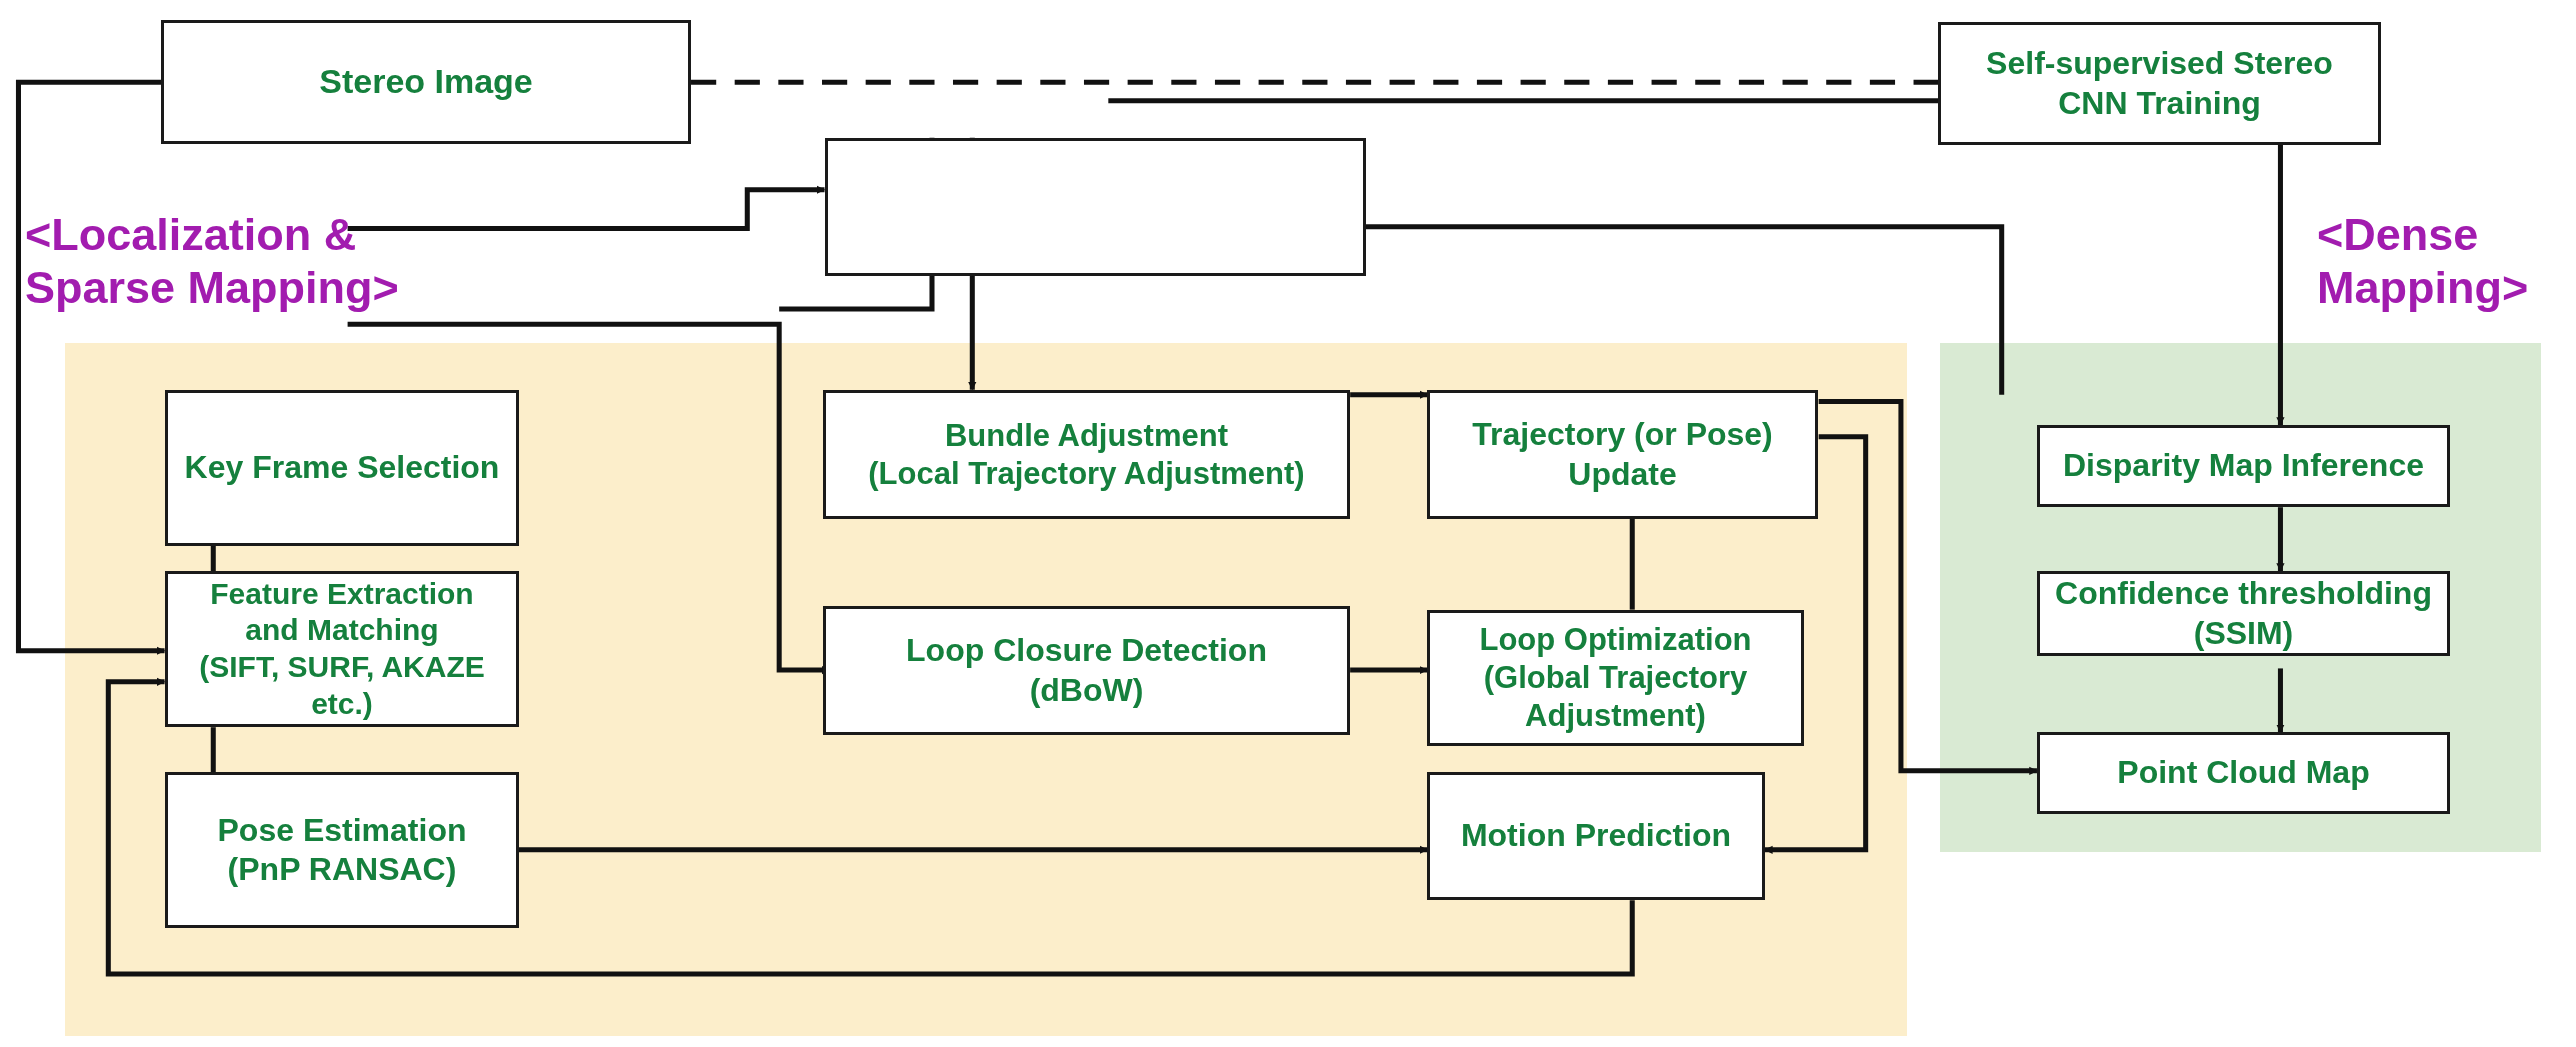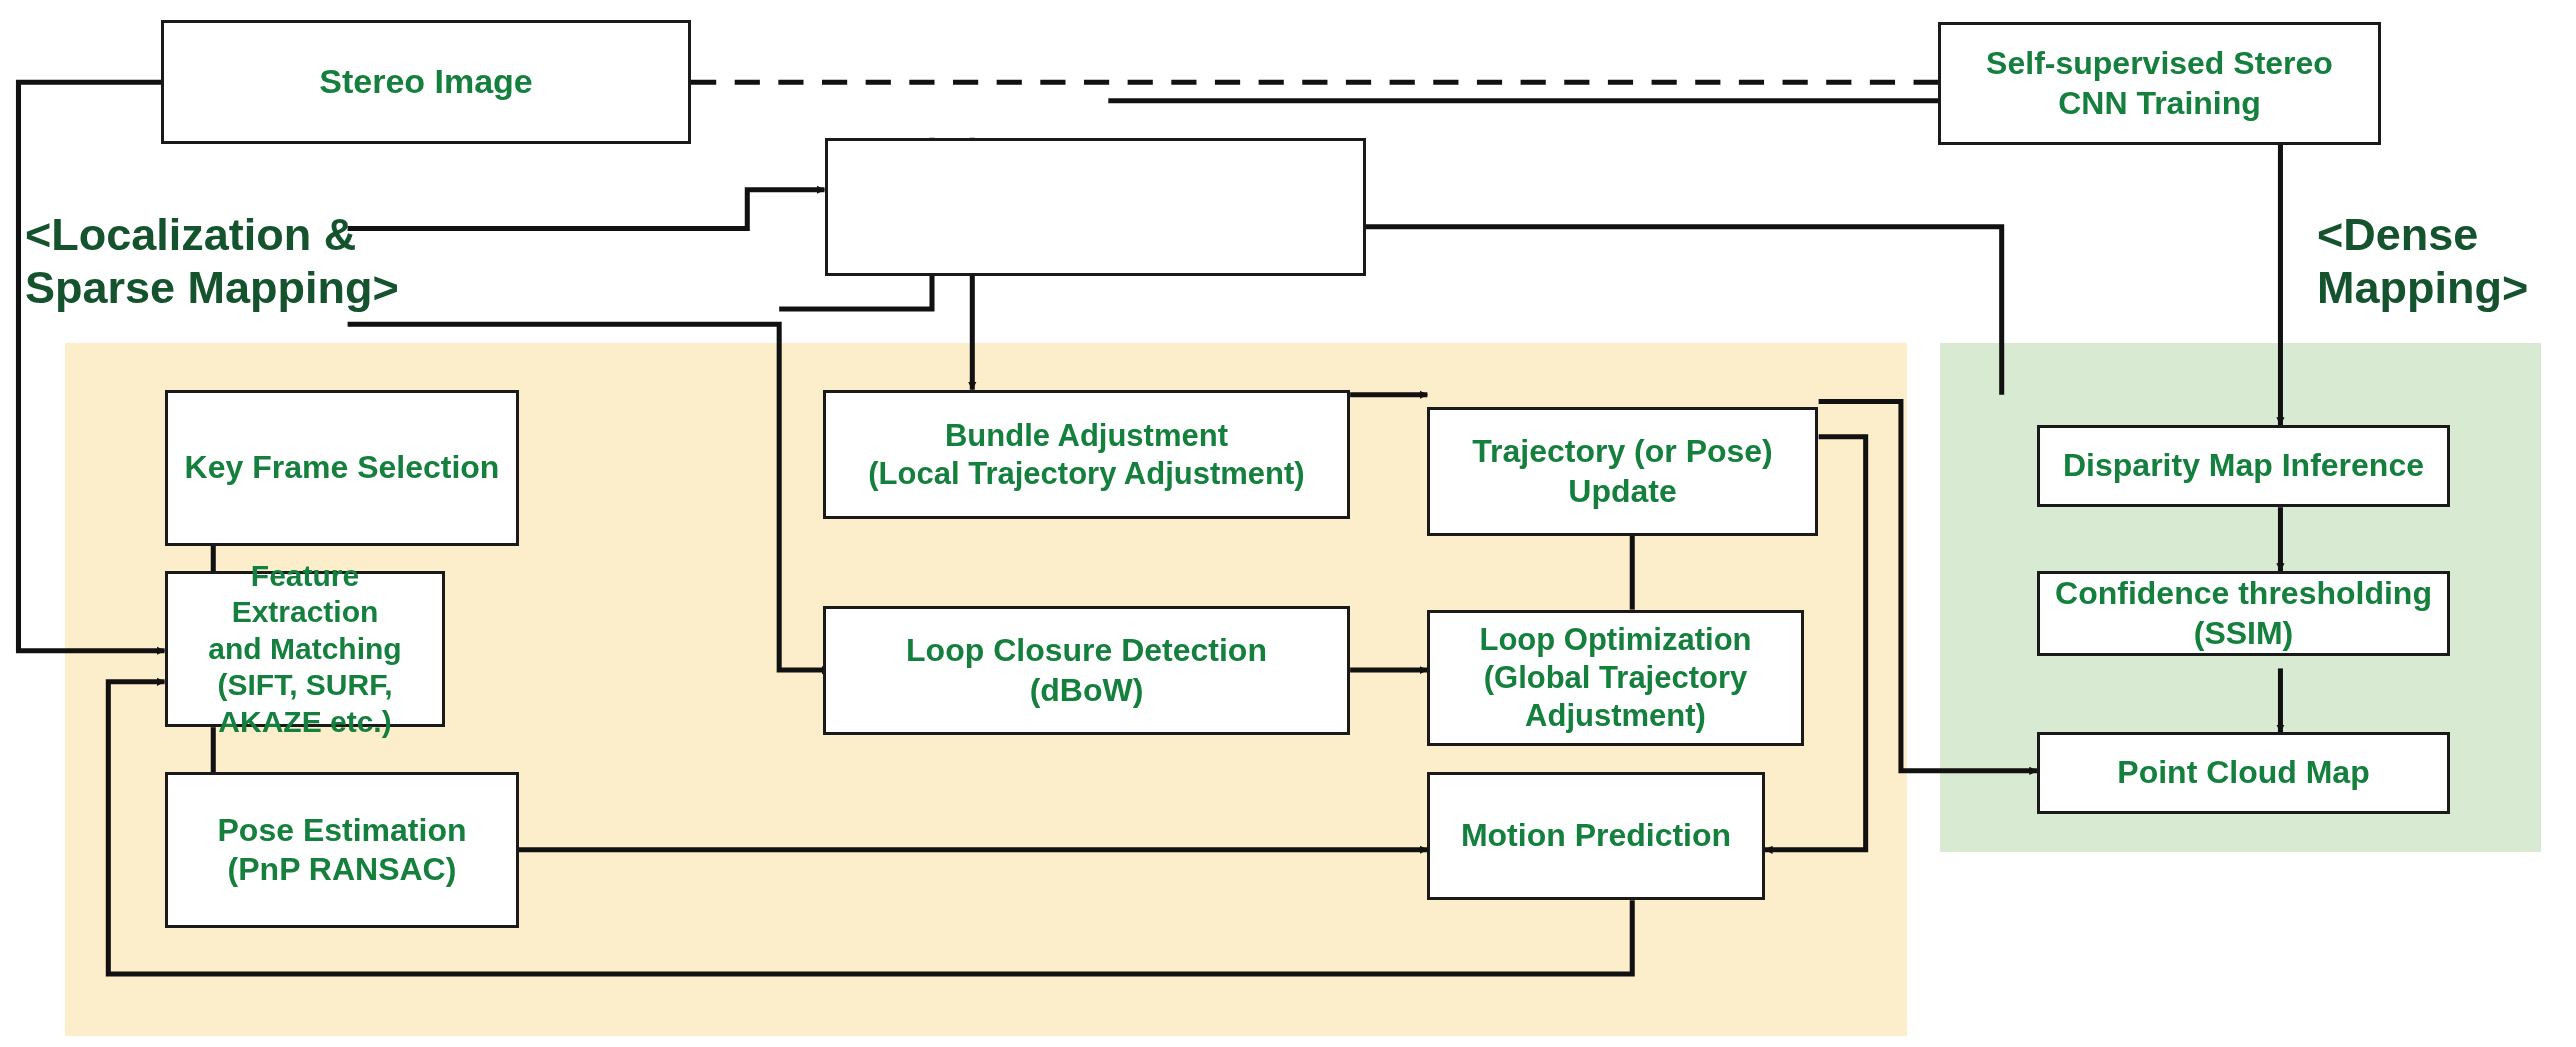--- a/index.html
+++ b/index.html
@@ -8,21 +8,21 @@
 
   .region{position:absolute;}
   .region-localization{background:#fceecb;}
   .region-dense{background:#d9ead3;}
 
   .node{position:absolute;background:#ffffff;border:3.4px solid #1a1a1a;
         display:flex;align-items:center;justify-content:center;text-align:center;
         box-sizing:border-box;z-index:5;}
   .node .label{font-weight:bold;color:#15803d;line-height:1.22;padding:0 6.7px;}
 
-  .grouplabel{position:absolute;font-weight:bold;color:#14532d;
+  .grouplabel{position:absolute;font-weight:bold;color:#a21caf;
               line-height:1.18;white-space:pre-line;z-index:6;}
 
   svg.wires{position:absolute;left:0;top:0;width:2576px;height:1048px;z-index:2;
             pointer-events:none;}
 </style>
 </head>
 <body>
 
 <div id="stage">
 
@@ -94,42 +94,42 @@
 CNN Training</span>
   </div>
 
   <div class="node" style="left:825px;top:138px;width:541px;height:0px;height:138px;top:0px;top:138px;"></div>
 
 
   <div class="node" style="left:165px;top:390px;width:354px;height:156px;">
     <span class="label" style="font-size:32px;white-space:pre-line;">Key Frame Selection</span>
   </div>
 
-  <div class="node" style="left:165px;top:571px;width:280px;height:156px;">
+  <div class="node" style="left:165px;top:571px;width:354px;height:156px;">
     <span class="label" style="font-size:30px;white-space:pre-line;">Feature Extraction
 and Matching
 (SIFT, SURF, AKAZE etc.)</span>
   </div>
 
   <div class="node" style="left:165px;top:772px;width:354px;height:156px;">
     <span class="label" style="font-size:32px;white-space:pre-line;">Pose Estimation
 (PnP RANSAC)</span>
   </div>
 
   <div class="node" style="left:823px;top:390px;width:527px;height:129px;">
     <span class="label" style="font-size:31px;white-space:pre-line;">Bundle Adjustment
 (Local Trajectory Adjustment)</span>
   </div>
 
   <div class="node" style="left:823px;top:606px;width:527px;height:129px;">
     <span class="label" style="font-size:32px;white-space:pre-line;">Loop Closure Detection
 (dBoW)</span>
   </div>
 
-  <div class="node" style="left:1427px;top:390px;width:391px;height:129px;margin-top:17px;">
+  <div class="node" style="left:1427px;top:390px;width:391px;height:129px;">
     <span class="label" style="font-size:32px;white-space:pre-line;">Trajectory (or Pose)
 Update</span>
   </div>
 
   <div class="node" style="left:1427px;top:610px;width:377px;height:136px;align-items:center;">
     <span class="label" style="font-size:31px;white-space:pre-line;">Loop Optimization
 (Global Trajectory
 Adjustment)</span>
   </div>
 

